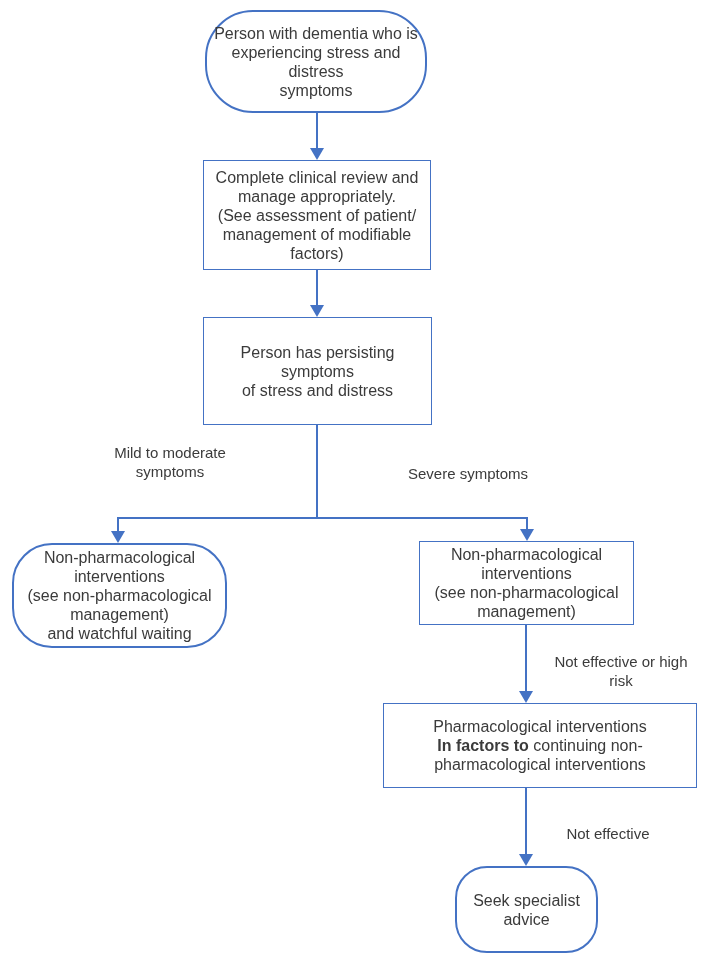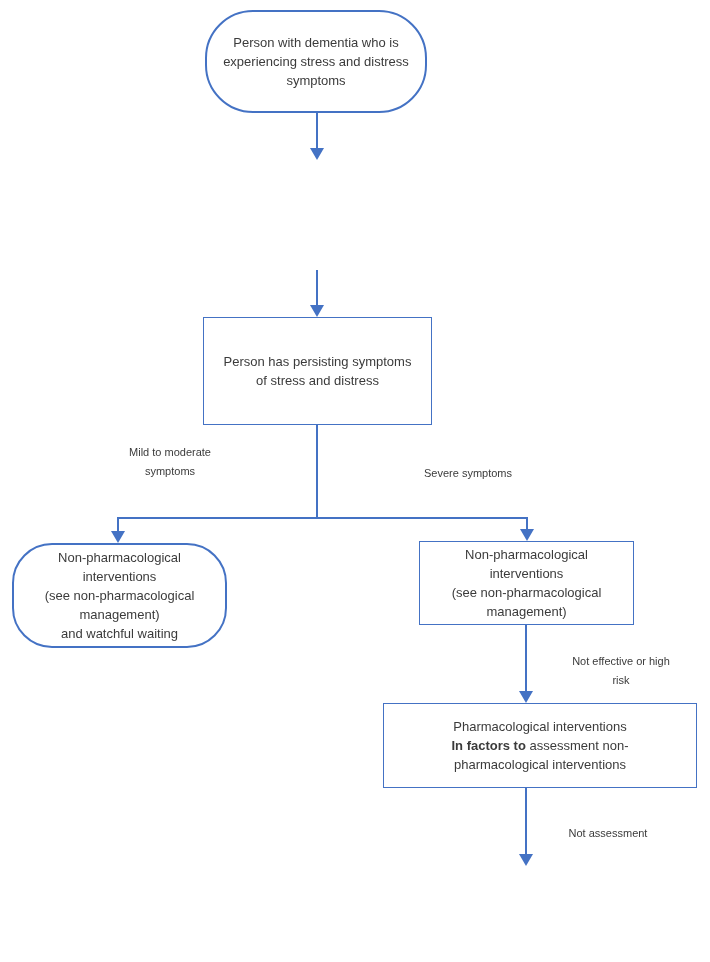--- a/index.html
+++ b/index.html
@@ -32,32 +32,32 @@
   .connectors .head {
     fill: var(--accent);
     stroke: none;
   }
   .node {
     position: absolute;
     display: flex;
     align-items: center;
     justify-content: center;
     text-align: center;
-    font-size: 13px;
+    font-size: 16px;
     line-height: 19px;
     background: var(--background);
     padding: 2px 6px;
   }
   .rect { border: 1.5px solid var(--accent); }
   .stadium { border: 2px solid var(--accent); }
   .lines { white-space: pre-line; }
   .edge-label {
     position: absolute;
     text-align: center;
-    font-size: 11px;
+    font-size: 15px;
     line-height: 19px;
     white-space: pre-line;
   }
   b { font-weight: bold; }
 </style>
 </head>
 <body>
 
 <div class="canvas">
 
@@ -82,47 +82,54 @@
     <polygon class="head" points="519,691 533,691 526,703"></polygon>
 
     <line class="edge" x1="526" y1="788" x2="526" y2="855"></line>
     <polygon class="head" points="519,854 533,854 526,866"></polygon>
   </svg>
 
   <div class="node stadium lines" style="left:205px; top:10px; width:222px; height:103px; border-radius:48px;">Person with dementia who is
 experiencing stress and distress
 symptoms</div>
 
+  <div class="node rect lines" style="left:203px; top:160px; width:228px; height:110px;">Complete clinical review and
+manage appropriately.
+(See assessment of patient/
+management of modifiable
+factors)</div>
 
   <div class="node rect lines" style="left:203px; top:317px; width:229px; height:108px;">Person has persisting symptoms
 of stress and distress</div>
 
   <div class="node stadium lines" style="left:12px; top:543px; width:215px; height:105px; border-radius:40px;">Non-pharmacological
 interventions
 (see non-pharmacological
 management)
 and watchful waiting</div>
 
   <div class="node rect lines" style="left:419px; top:541px; width:215px; height:84px;">Non-pharmacological
 interventions
 (see non-pharmacological
 management)</div>
 
   <div class="node rect" style="left:383px; top:703px; width:314px; height:85px;">
     <div>
       <div>Pharmacological interventions</div>
-      <div><b>In factors to</b><span> assessment non-</span></div>
+      <div><b>In factors to</b><span> continuing non-</span></div>
       <div>pharmacological interventions</div>
     </div>
   </div>
 
+  <div class="node stadium lines" style="left:455px; top:866px; width:143px; height:87px; border-radius:32px;">Seek specialist
+advice</div>
 
   <div class="edge-label" style="left:103px; top:443px; width:134px;">Mild to moderate
 symptoms</div>
 
   <div class="edge-label" style="left:406px; top:464px; width:124px;">Severe symptoms</div>
 
   <div class="edge-label" style="left:546px; top:652px; width:150px;">Not effective or high
 risk</div>
 
-  <div class="edge-label" style="left:560px; top:824px; width:96px;">Not assessment</div>
+  <div class="edge-label" style="left:560px; top:824px; width:96px;">Not effective</div>
 
 </div>
 
 </body></html>

